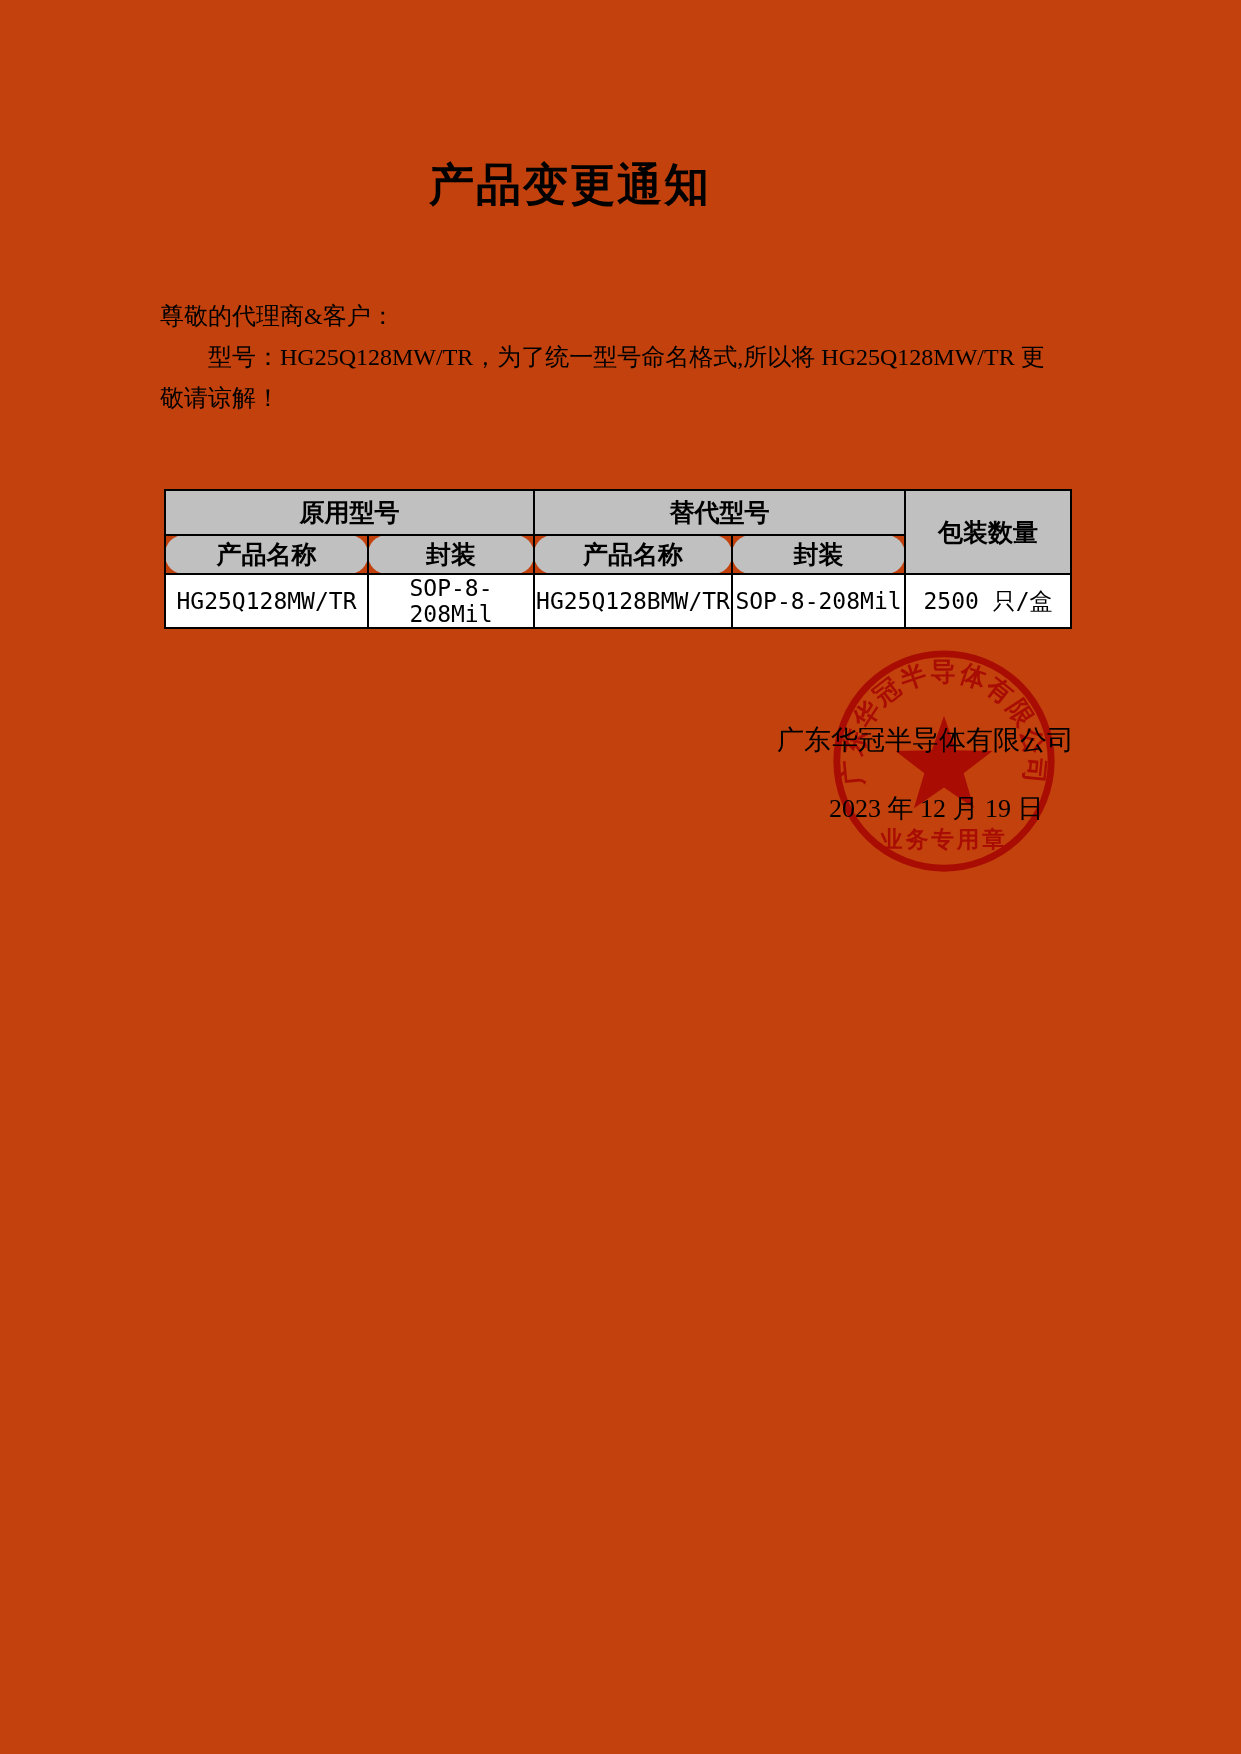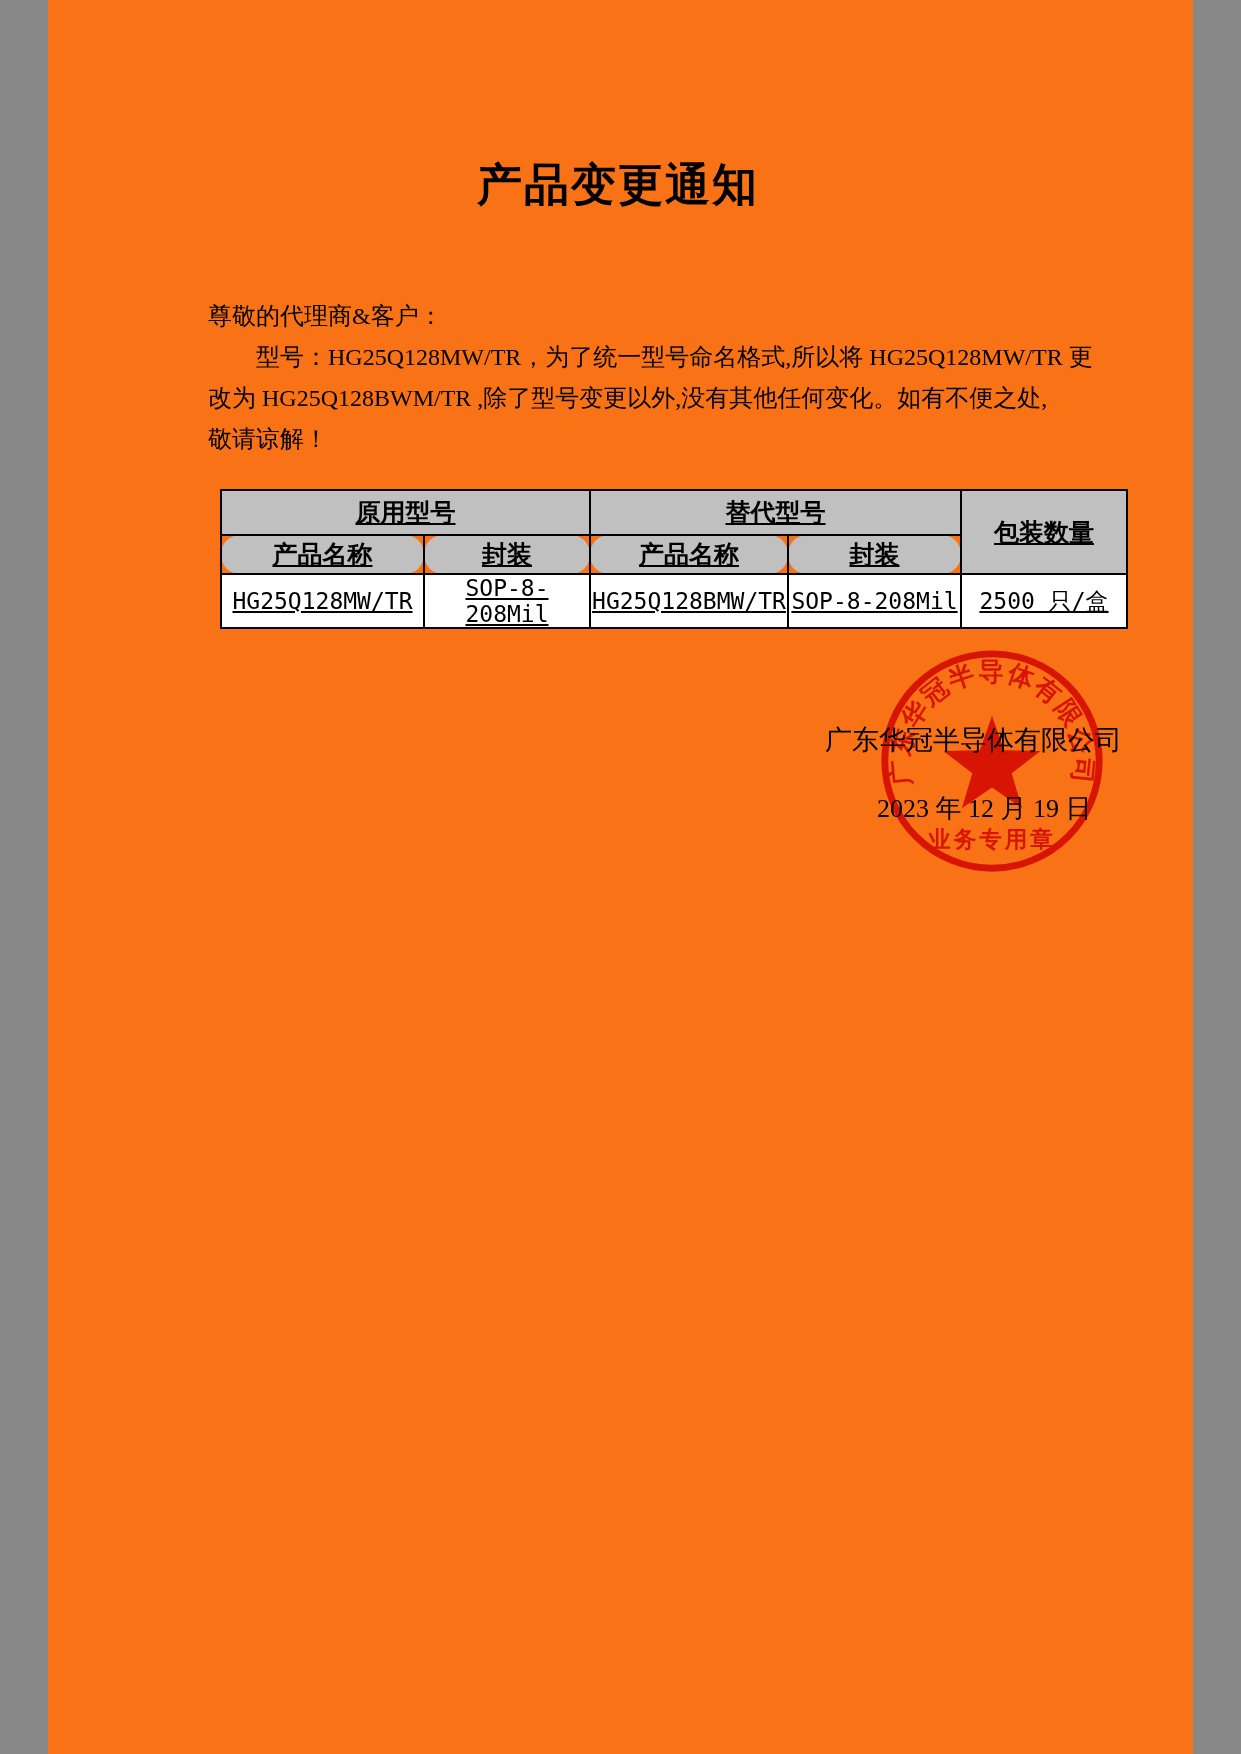--- a/index.html
+++ b/index.html
@@ -1,22 +1,22 @@
 <!DOCTYPE html>
 <html><head>
 <meta charset="utf-8">
 <style>
   * { margin: 0; padding: 0; box-sizing: border-box; }
   html, body { background: #888; }
   .page {
     position: relative;
-    width: 1145px;
+    width: 1241px;
     height: 1754px;
     margin: 0 auto;
-    background: #f97316;
+    background: #c2410c;
     overflow: hidden;
     font-family: "Liberation Serif", "DejaVu Serif", serif;
     color: #000;
   }
   .doc-title {
     position: absolute;
     top: 155px;
     left: 150px;
     width: 840px;
     text-align: center;
@@ -31,25 +31,24 @@
     left: 160px;
     width: 906px;
     font-size: 24px;
     line-height: 41px;
   }
   .body-text .line { white-space: nowrap; }
   .body-text .indent { text-indent: 2em; }
   .notice-table {
     position: absolute;
     top: 489px;
-    left: 172px;
+    left: 164px;
     width: 906px;
     border-collapse: collapse;
     table-layout: fixed;
-    text-decoration: underline;
   }
   .notice-table td {
     border: 2px solid #000;
     text-align: center;
     vertical-align: middle;
     overflow: hidden;
   }
   .notice-table .hdr {
     background: #c0c0c0;
     font-family: "Liberation Sans", "DejaVu Sans", sans-serif;
@@ -93,21 +92,20 @@
 </head>
 <body>
 
 <div class="page">
 
   <div class="doc-title">产品变更通知</div>
 
   <div class="body-text">
     <div class="line">尊敬的代理商&amp;客户：</div>
     <div class="line indent">型号：HG25Q128MW/TR，为了统一型号命名格式,所以将 HG25Q128MW/TR  更</div>
-    <div class="line">改为 HG25Q128BWM/TR ,除了型号变更以外,没有其他任何变化。如有不便之处,</div>
     <div class="line">敬请谅解！</div>
   </div>
 
   <table class="notice-table">
     <colgroup>
       <col style="width:203px">
       <col style="width:166px">
       <col style="width:198px">
       <col style="width:173px">
       <col style="width:166px">

